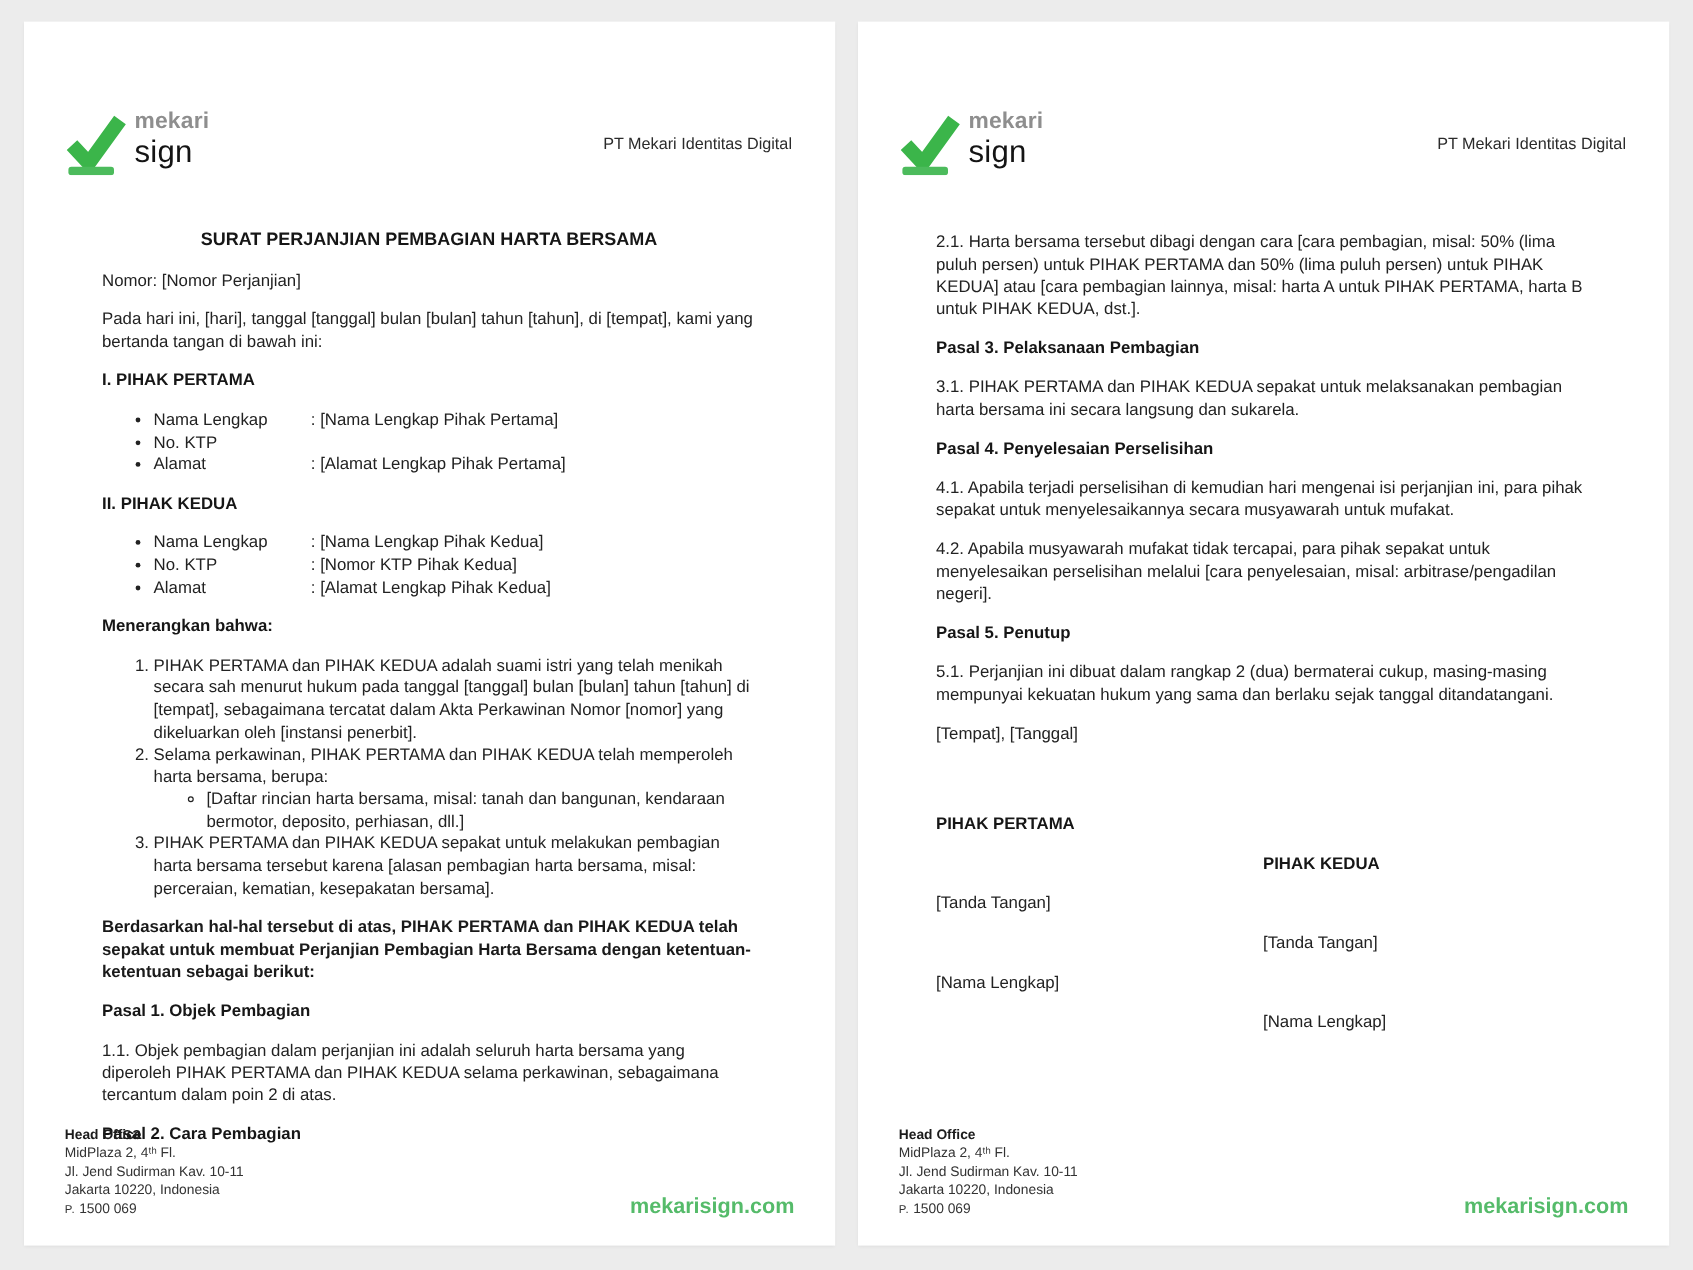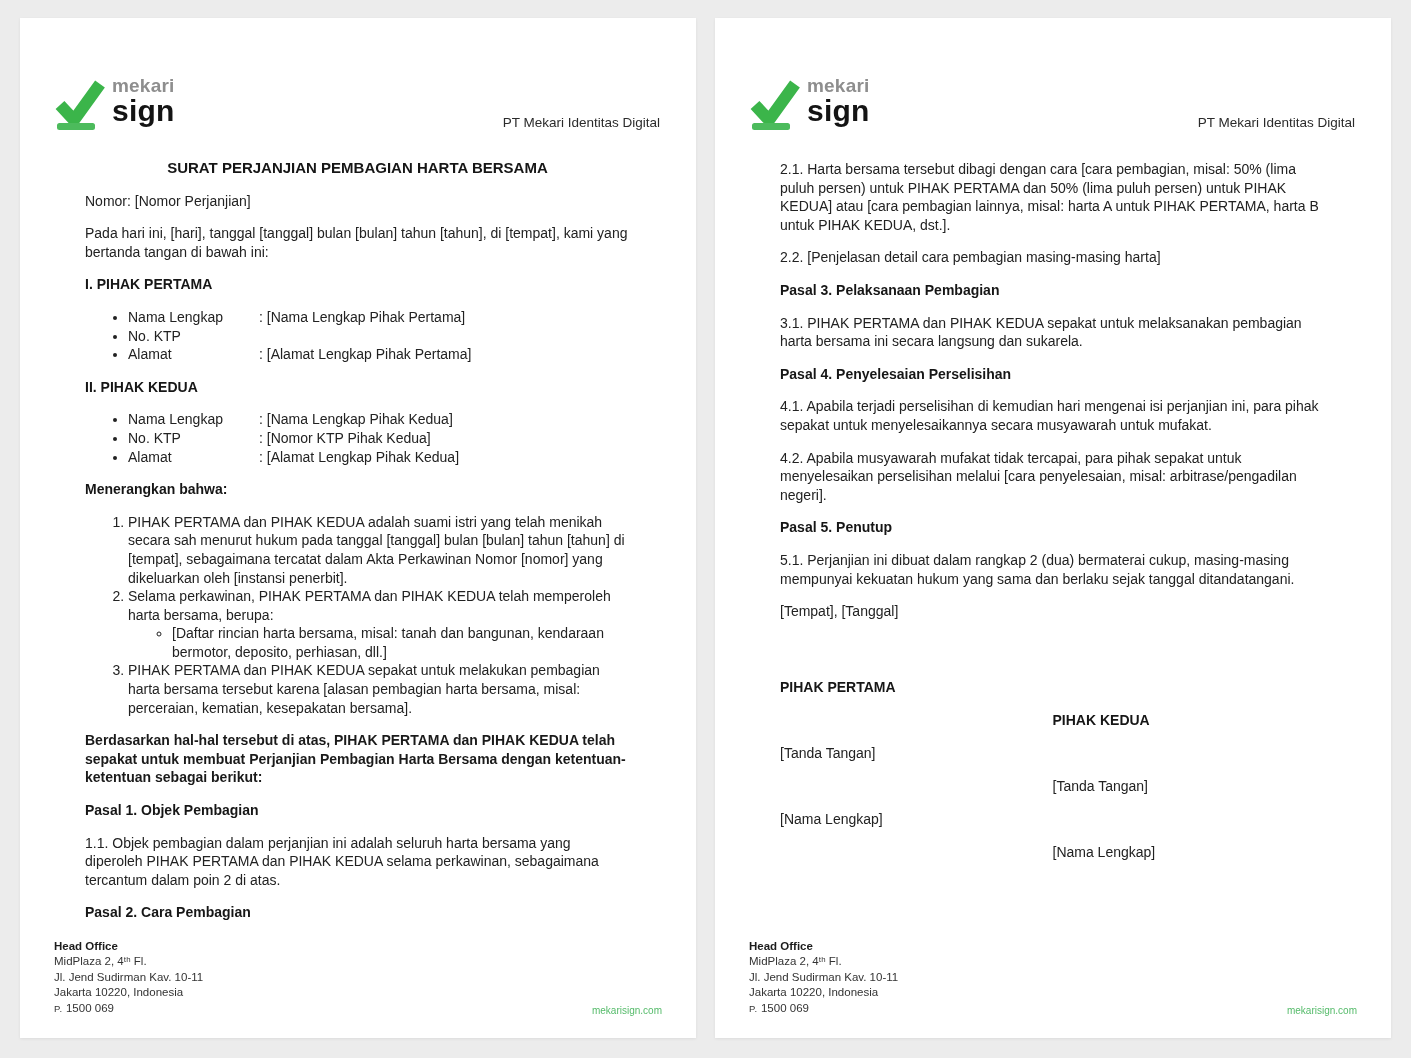--- a/index.html
+++ b/index.html
@@ -19,38 +19,39 @@
     background: #ffffff;
     box-shadow: 0 1px 3px rgba(0,0,0,0.07);
   }
   .page.p1 { left: 20px; }
   .page.p2 { left: 715px; }
 
   
   .page-header {
     display: flex;
     justify-content: space-between;
-    align-items: flex-end;
+    align-items: flex-start;
     padding: 42px 36px 0 35px;
     height: 112px;
+    margin-top: 32px;
   }
   .logo { display: flex; align-items: flex-start; }
   .logo-check { width: 50px; height: 52px; margin-top: 2px; }
   .logo-text { margin-left: 7px; display: flex; flex-direction: column; }
   .logo-mekari {
     color: #8e8e8e;
     font-size: 19px;
     font-weight: bold;
     letter-spacing: 0.2px;
     line-height: 20px;
   }
   .logo-sign {
     color: #141414;
-    font-size: 30px;
-    font-weight: bold;
+    font-size: 26px;
+    font-weight: normal;
     letter-spacing: 0.2px;
     line-height: 29px;
   }
   .company {
     font-size: 13.5px;
     font-weight: normal;
     color: #2b2b2b;
     margin-top: 20px;
   }
 
@@ -119,22 +120,22 @@
     right: 34px;
     bottom: 22px;
     display: flex;
     justify-content: space-between;
     align-items: flex-end;
   }
   .address { font-size: 11.5px; line-height: 15.5px; color: #333333; }
   .addr-bold { font-weight: bold; color: #1c1c1c; }
   .phone-prefix { font-size: 9.5px; letter-spacing: 0.5px; }
   .site {
-    font-size: 10px;
-    font-weight: normal;
+    font-size: 18px;
+    font-weight: bold;
     margin-top: 20px;
   }
 </style>
 </head>
 <body style="background: rgb(236, 236, 236);">
 
 <div class="page p1">
   <div class="page-header">
     <div class="logo">
       <svg class="logo-check" viewBox="0 0 50 52">
@@ -239,21 +240,20 @@
       <div class="logo-text">
         <span class="logo-mekari">mekari</span>
         <span class="logo-sign">sign</span>
       </div>
     </div>
     <div class="company">PT Mekari Identitas Digital</div>
   </div>
 
   <div class="doc">
     <p>2.1. Harta bersama tersebut dibagi dengan cara [cara pembagian, misal: 50% (lima puluh persen) untuk PIHAK PERTAMA dan 50% (lima puluh persen) untuk PIHAK KEDUA] atau [cara pembagian lainnya, misal: harta A untuk PIHAK PERTAMA, harta B untuk PIHAK KEDUA, dst.].</p>
-    <p>2.2. [Penjelasan detail cara pembagian masing-masing harta]</p>
 
     <h3>Pasal 3. Pelaksanaan Pembagian</h3>
     <p>3.1. PIHAK PERTAMA dan PIHAK KEDUA sepakat untuk melaksanakan pembagian harta bersama ini secara langsung dan sukarela.</p>
 
     <h3>Pasal 4. Penyelesaian Perselisihan</h3>
     <p>4.1. Apabila terjadi perselisihan di kemudian hari mengenai isi perjanjian ini, para pihak sepakat untuk menyelesaikannya secara musyawarah untuk mufakat.</p>
     <p>4.2. Apabila musyawarah mufakat tidak tercapai, para pihak sepakat untuk menyelesaikan perselisihan melalui [cara penyelesaian, misal: arbitrase/pengadilan negeri].</p>
 
     <h3>Pasal 5. Penutup</h3>
     <p>5.1. Perjanjian ini dibuat dalam rangkap 2 (dua) bermaterai cukup, masing-masing mempunyai kekuatan hukum yang sama dan berlaku sejak tanggal ditandatangani.</p>

